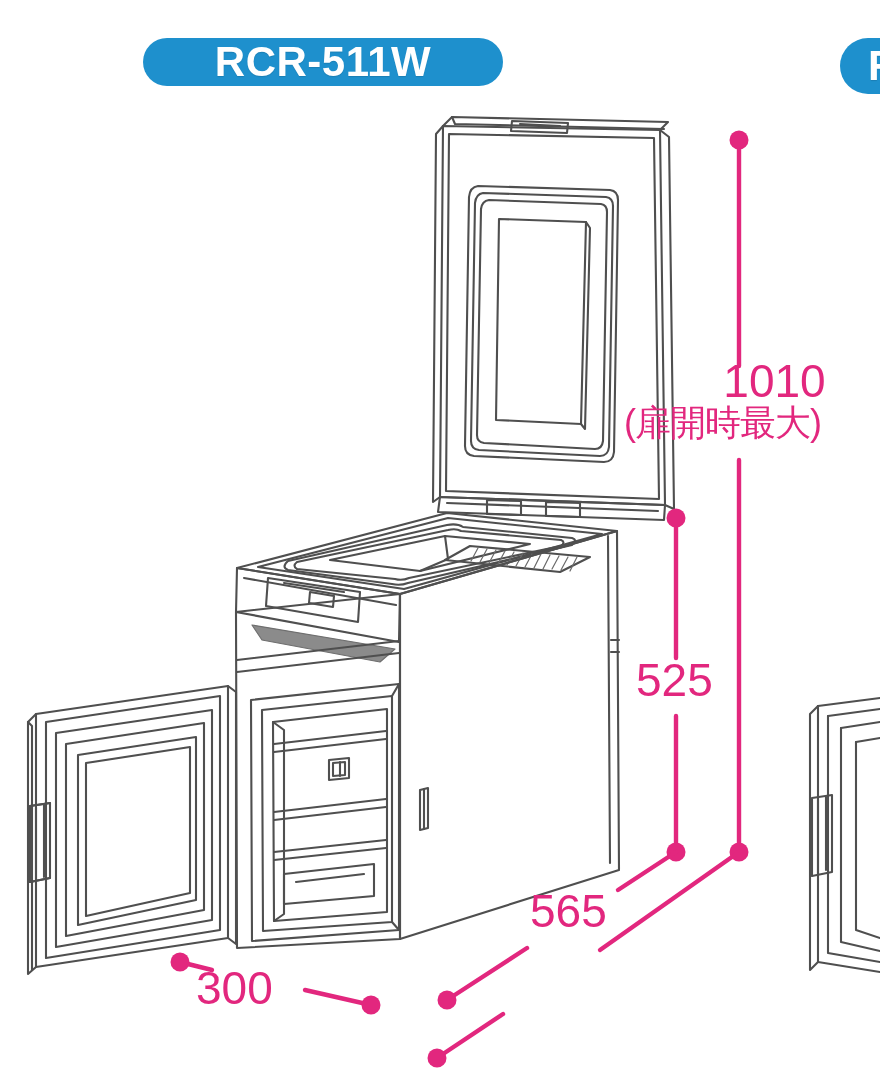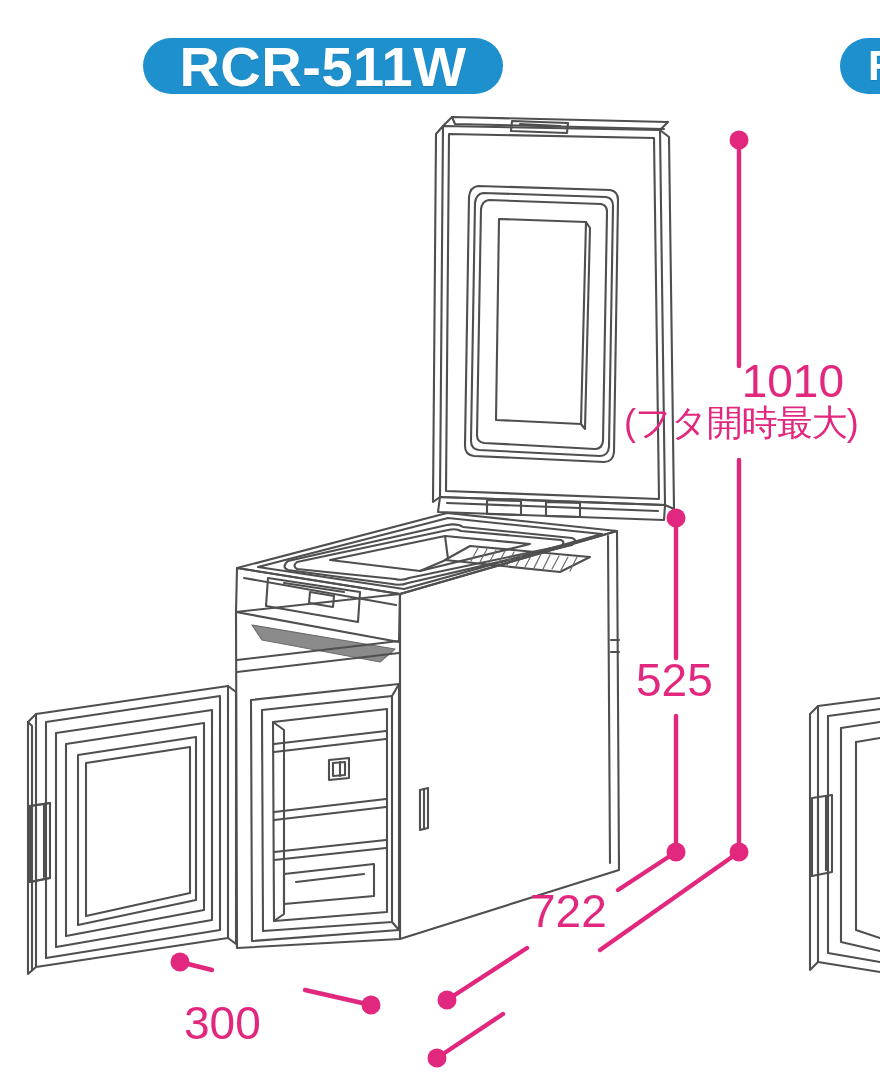--- a/index.html
+++ b/index.html
@@ -32,23 +32,23 @@
     color: #ffffff;
     font-weight: bold;
     letter-spacing: 0.5px;
     white-space: nowrap;
     text-shadow: 0 1px 1px rgba(0,0,0,0.12);
   }
   #badge-primary {
     left: 143px;
     top: 38px;
     width: 360px;
-    height: 56px;
+    height: 48px;
     background: #1e90cd;
-    font-size: 56px;
+    font-size: 42px;
   }
   #badge-secondary {
     left: 840px;
     top: 38px;
     width: 360px;
     height: 56px;
     background: #1e90cd;
     font-size: 42px;
     justify-content: flex-start;
     padding-left: 28px;
@@ -79,21 +79,21 @@
   .dim-note {
     font-size: 36px;
     letter-spacing: -1px;
   }
 
   #label-1010 { left: 676px; top: 358px; text-align: center; }
   #label-1010 .dim-note { position: relative; left: -52px; }
   #label-525  { left: 636px; top: 657px; text-align: right; }
   #label-565  { left: 530px; top: 888px; }
   #label-830  { left: 505px; top: 960px; }
-  #label-300  { left: 184px; top: 965px; margin-top: 35px; }
+  #label-300  { left: 196px; top: 965px; }
 </style>
 </head>
 <body>
 
 <div id="stage">
 
   <div class="badge" id="badge-primary">RCR-511W</div>
 
   <div class="badge" id="badge-secondary">RCR-</div>
 
@@ -283,29 +283,29 @@
         <line x1="305" y1="990" x2="371" y2="1005"></line>
         <circle cx="180" cy="962" r="9.5" stroke="none"></circle>
         <circle cx="371" cy="1005" r="9.5" stroke="none"></circle>
       </g>
 
     </g>
   </svg>
 
   <div class="dim-label" id="label-1010">
     <div class="dim-num">1010</div>
-    <div class="dim-note">(フタ開時最大)</div>
+    <div class="dim-note">(扉開時最大)</div>
   </div>
 
   <div class="dim-label" id="label-525">
     <div class="dim-num">525</div>
   </div>
 
   <div class="dim-label" id="label-565">
-    <div class="dim-num">722</div>
+    <div class="dim-num">565</div>
   </div>
 
 
   <div class="dim-label" id="label-300">
     <div class="dim-num">300</div>
   </div>
 
 </div>
 
 </body></html>

